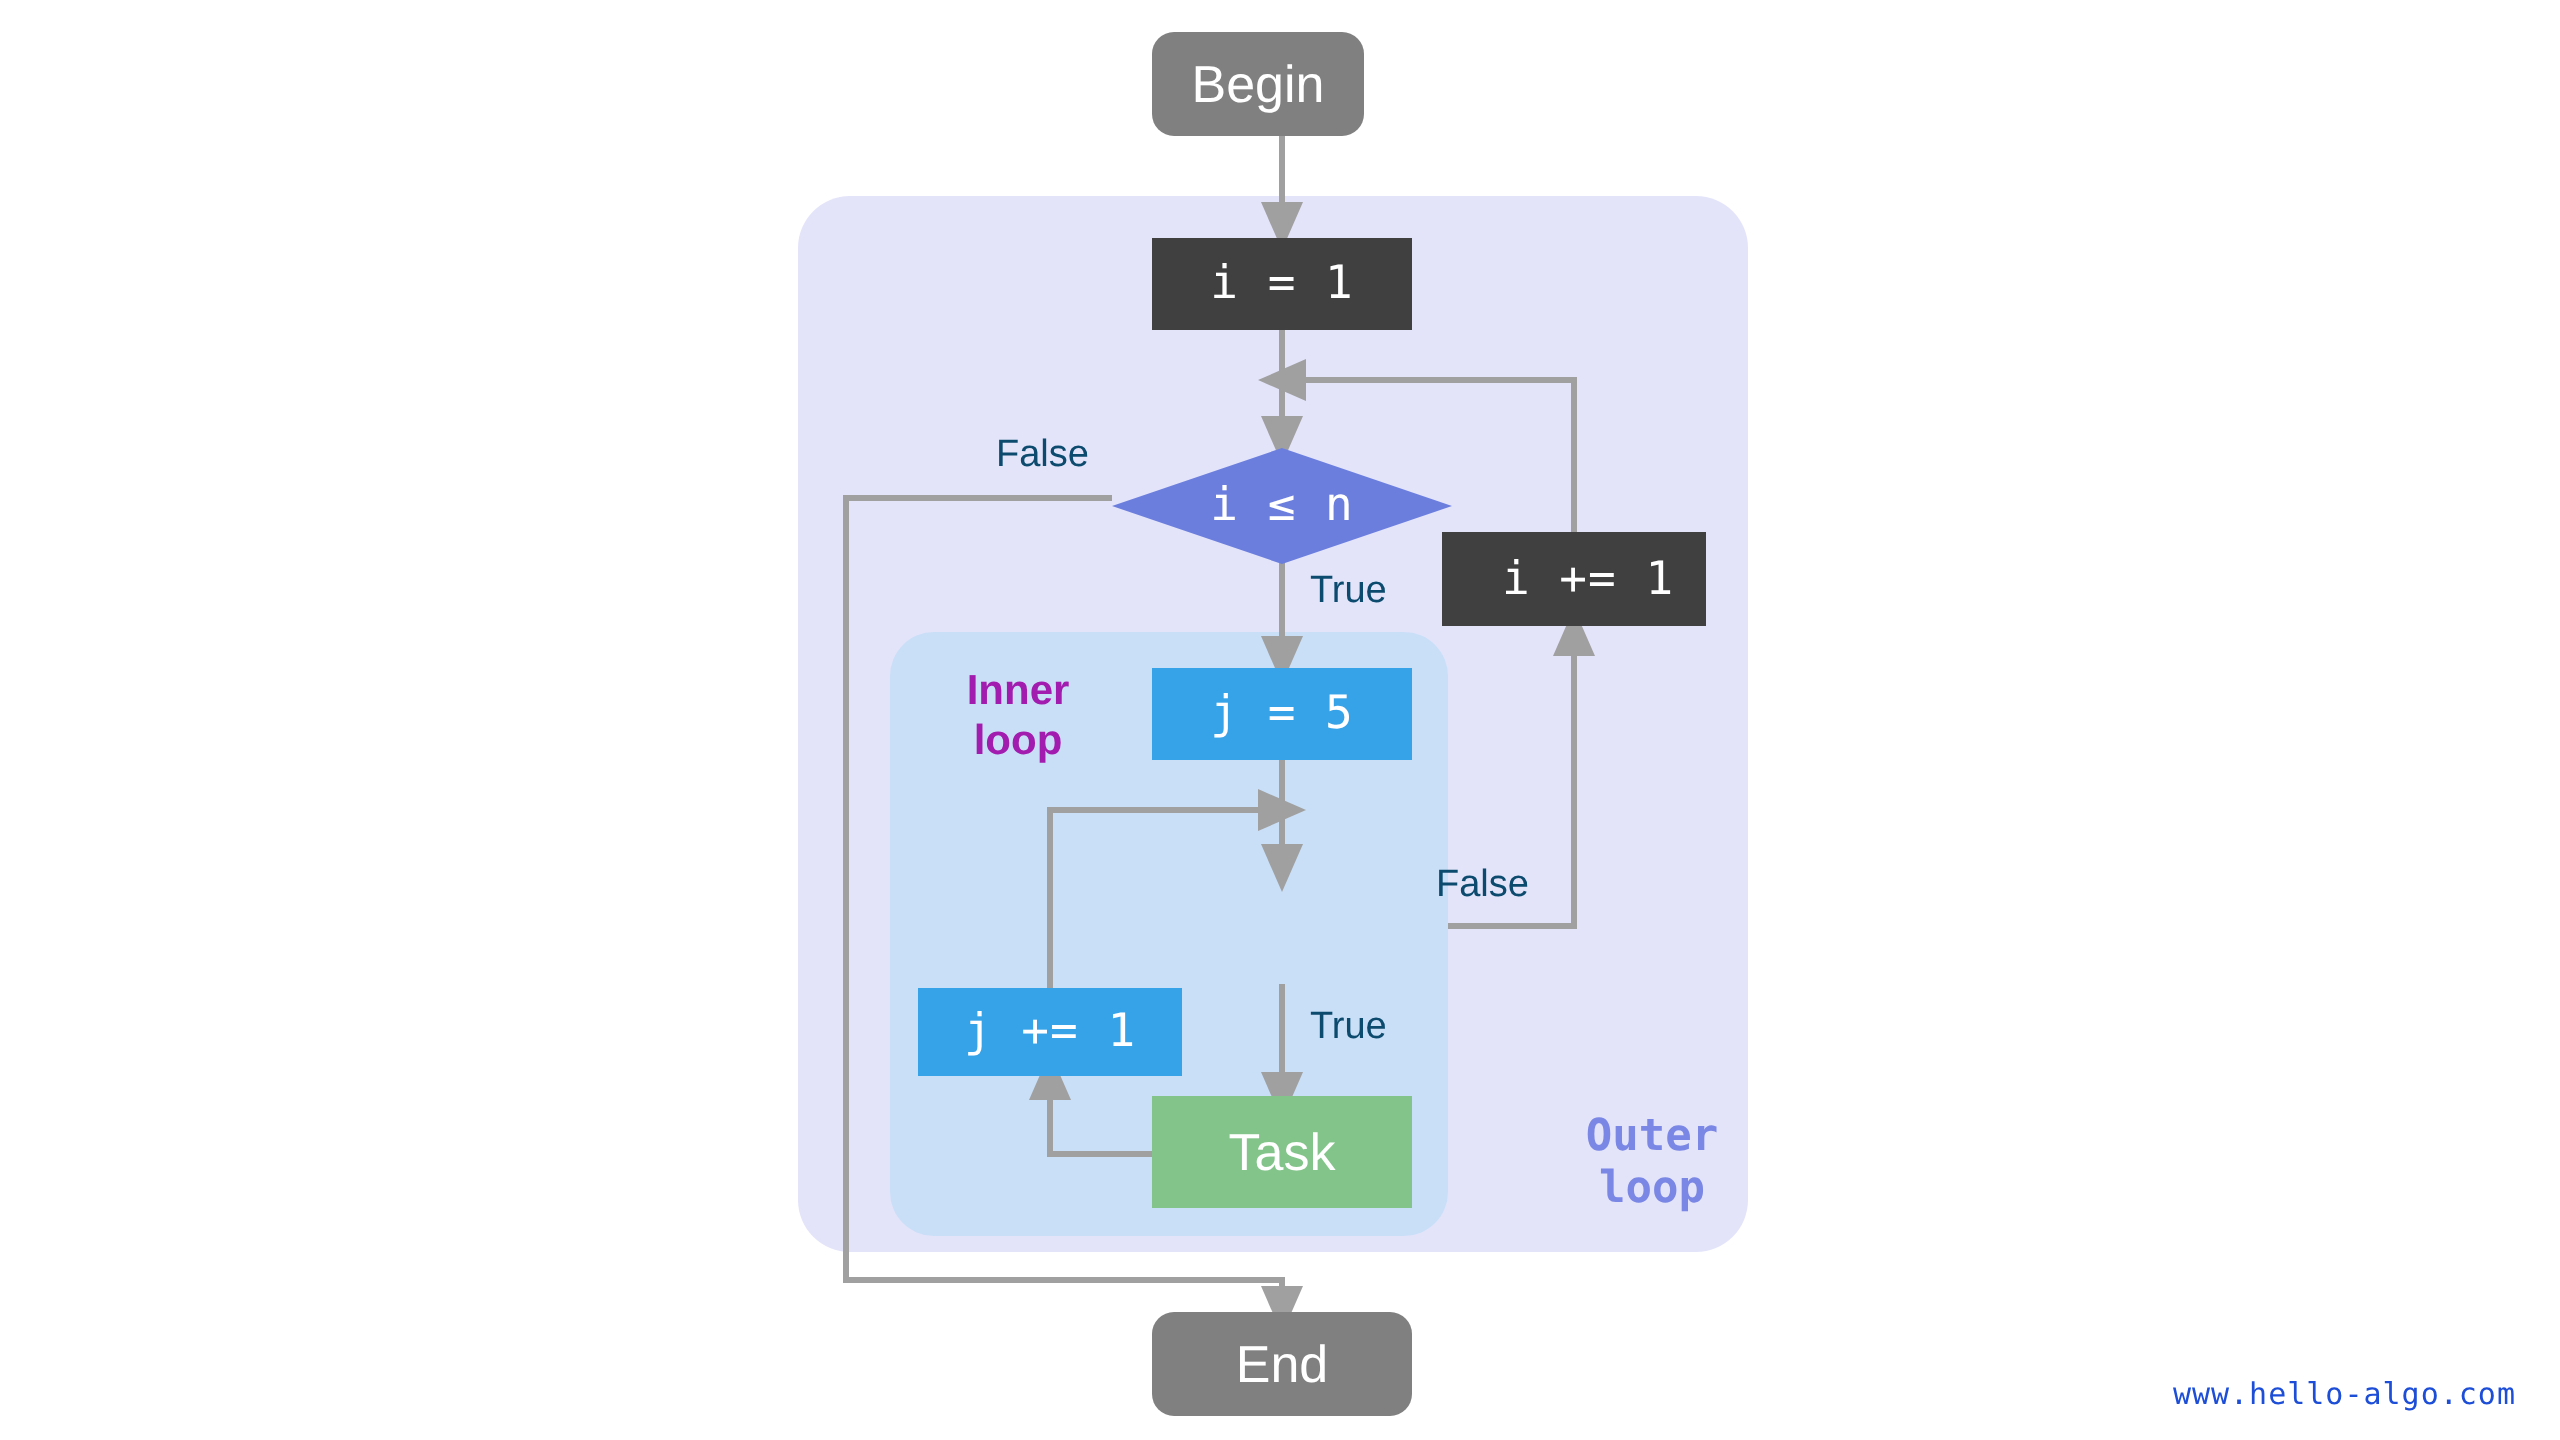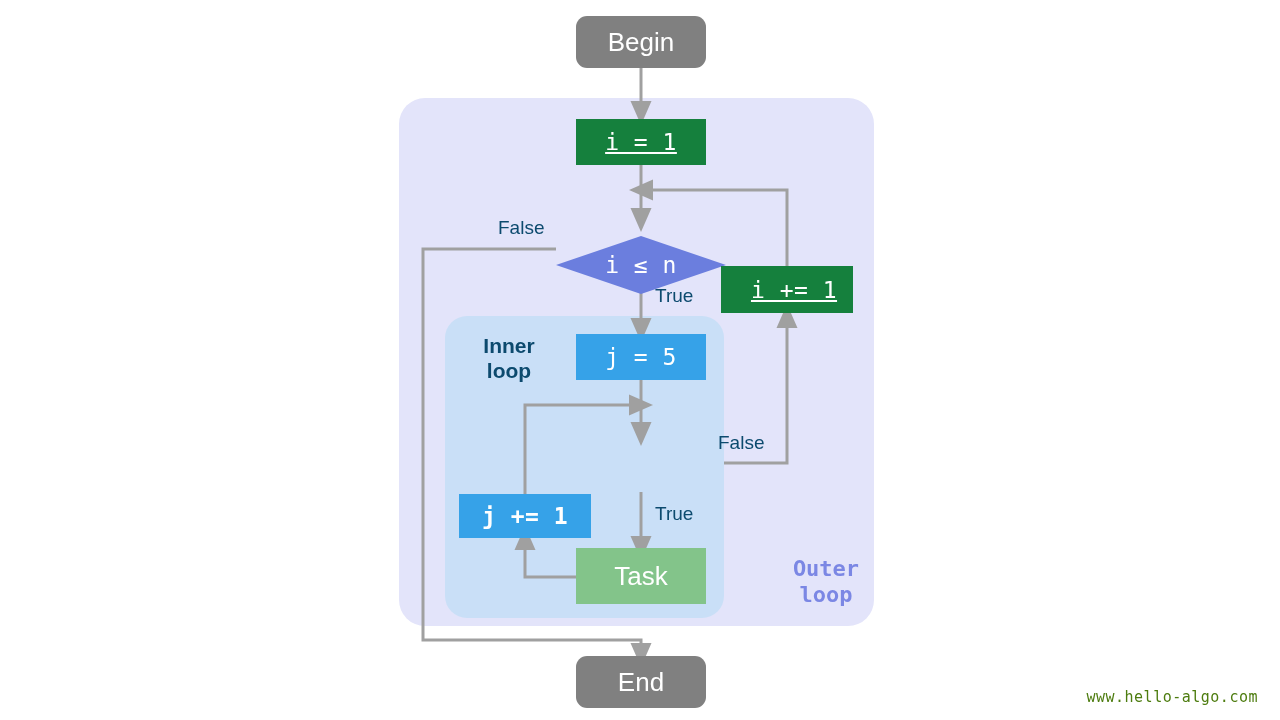--- a/index.html
+++ b/index.html
@@ -56,21 +56,21 @@
     font-family: "DejaVu Sans Mono", monospace;
     font-size: 22px;
     color: #7b87e4;
   }
   .label-inner {
     left: 460px;
     top: 334px;
     width: 98px;
     font-family: "Liberation Sans", sans-serif;
     font-size: 21px;
-    color: #0c4a6e;
+    color: #a21caf;
   }
   .node {
     position: absolute;
     display: flex;
     align-items: center;
     justify-content: center;
     color: #ffffff;
     box-sizing: border-box;
   }
   .node-mono {
@@ -79,21 +79,21 @@
     letter-spacing: 0.5px;
   }
   .node-sans {
     font-family: "Liberation Sans", sans-serif;
     font-size: 26px;
   }
   .terminal {
     background: #808080;
     border-radius: 11px;
   }
-  .proc-indigo { background: #15803d; text-decoration: underline; }
+  .proc-indigo { background: #404040; }
   .proc-blue   { background: #36a2e8; }
   .proc-green  { background: #83c48a; }
 
   .diamond-wrap { position: absolute; }
   .diamond-wrap .dtext {
     position: absolute;
     left: 0; top: 0;
     width: 100%; height: 100%;
     display: flex;
     align-items: center;
@@ -111,21 +111,21 @@
     font-weight: normal;
     color: #0c4a6e;
     white-space: nowrap;
   }
   .watermark {
     position: absolute;
     right: 22px;
     bottom: 14px;
     font-family: "DejaVu Sans Mono", monospace;
     font-size: 15px;
-    color: #4d7c0f;
+    color: #1d4ed8;
     letter-spacing: 0.5px;
   }
 </style>
 </head>
 <body>
 
 <div id="canvas">
 
   <div class="region region-outer"></div>
   <div class="region region-inner"></div>
@@ -158,45 +158,45 @@
       <path d="M525,494 L525,405 L641,405" marker-end="url(#arrow)"></path>
 
       <path d="M724,463 L787,463 L787,316" marker-end="url(#arrow)"></path>
 
       <path d="M787,266 L787,190 L641,190" marker-end="url(#arrow)"></path>
 
       <path d="M556,249 L423,249 L423,640 L641,640 L641,655" marker-end="url(#arrow)"></path>
     </g>
   </svg>
 
-  <div class="node terminal node-sans" style="left:576px; top:16px; width:130px; height:52px;">
+  <div class="node terminal node-sans" style="left:576px; top:16px; width:106px; height:52px;">
     <span>Begin</span>
   </div>
 
   <div class="node proc-indigo node-mono" style="left:576px; top:119px; width:130px; height:46px;">
     <span>i = 1</span>
   </div>
 
-  <div class="diamond-wrap" style="left:556px; top:236px; width:170px; height:58px;">
+  <div class="diamond-wrap" style="left:556px; top:224px; width:170px; height:58px;">
     <svg width="170" height="58" viewBox="0 0 170 58">
       <polygon points="85,0 170,29 85,58 0,29" fill="#6b7ede"></polygon>
     </svg>
     <div class="dtext">i ≤ n</div>
   </div>
 
   <div class="node proc-indigo node-mono" style="left:721px; top:266px; width:132px; height:47px;padding-left:14px;">
     <span>i += 1</span>
   </div>
 
   <div class="node proc-blue node-mono" style="left:576px; top:334px; width:130px; height:46px;">
     <span>j = 5</span>
   </div>
 
 
-  <div class="node proc-blue node-mono" style="left:459px; top:494px; width:132px; height:44px;font-weight:bold;">
+  <div class="node proc-blue node-mono" style="left:459px; top:494px; width:132px; height:44px;">
     <span>j += 1</span>
   </div>
 
   <div class="node terminal node-sans" style="left:576px; top:656px; width:130px; height:52px;">
     <span>End</span>
   </div>
 
   <div class="node proc-green node-sans" style="left:576px; top:548px; width:130px; height:56px;">
     <span>Task</span>
   </div>

